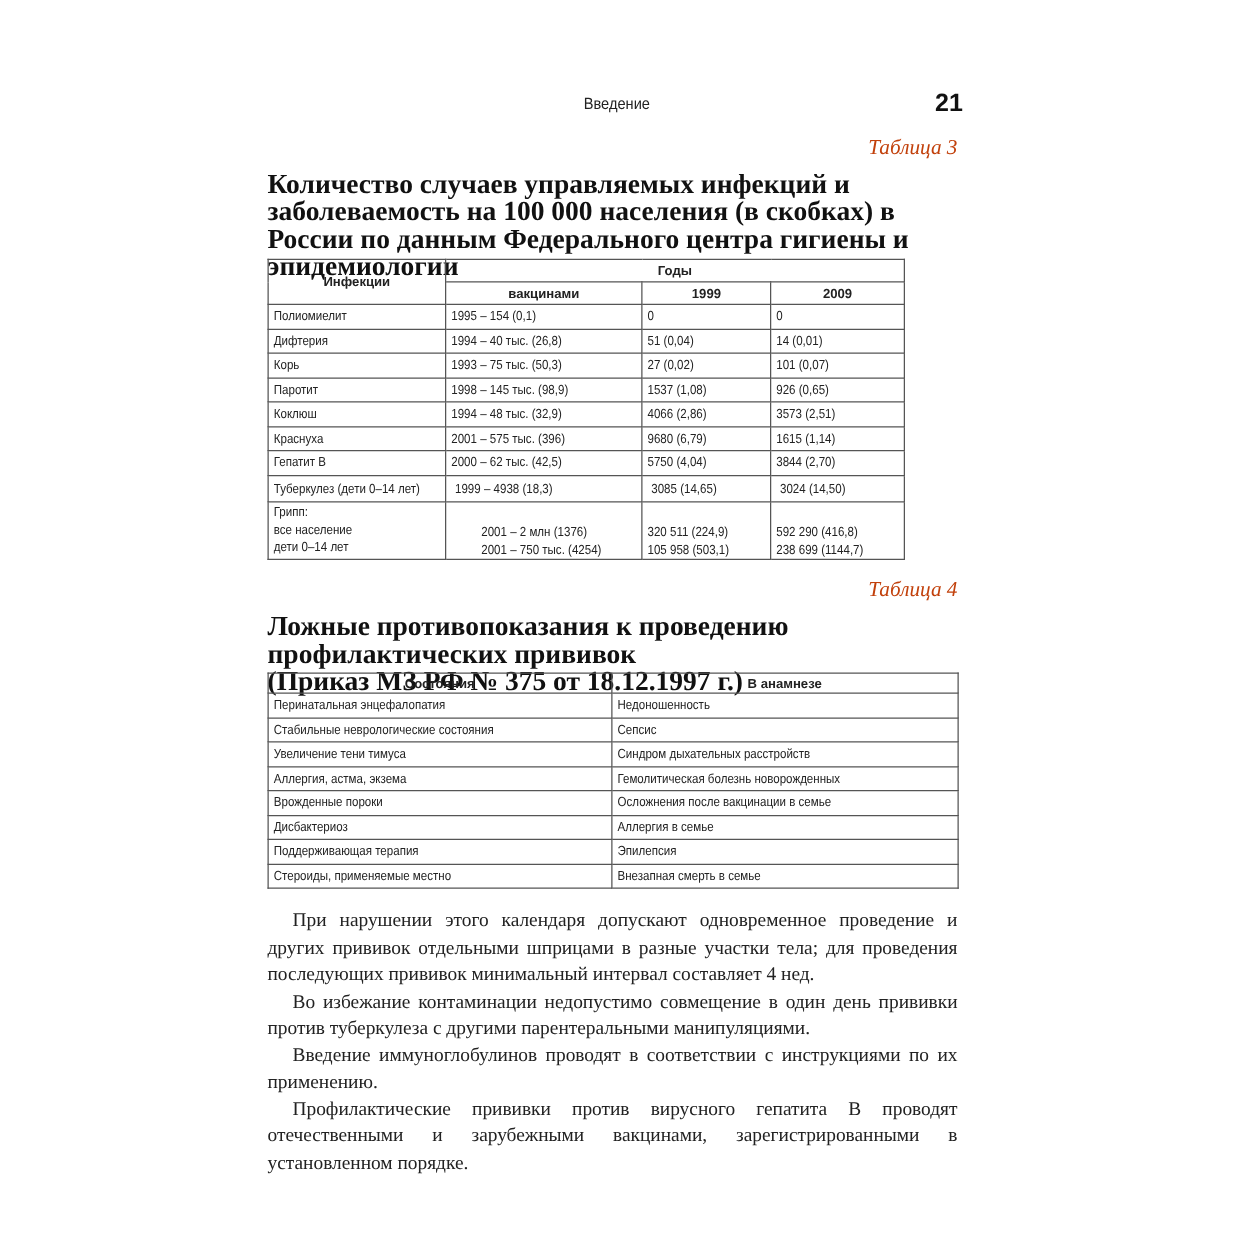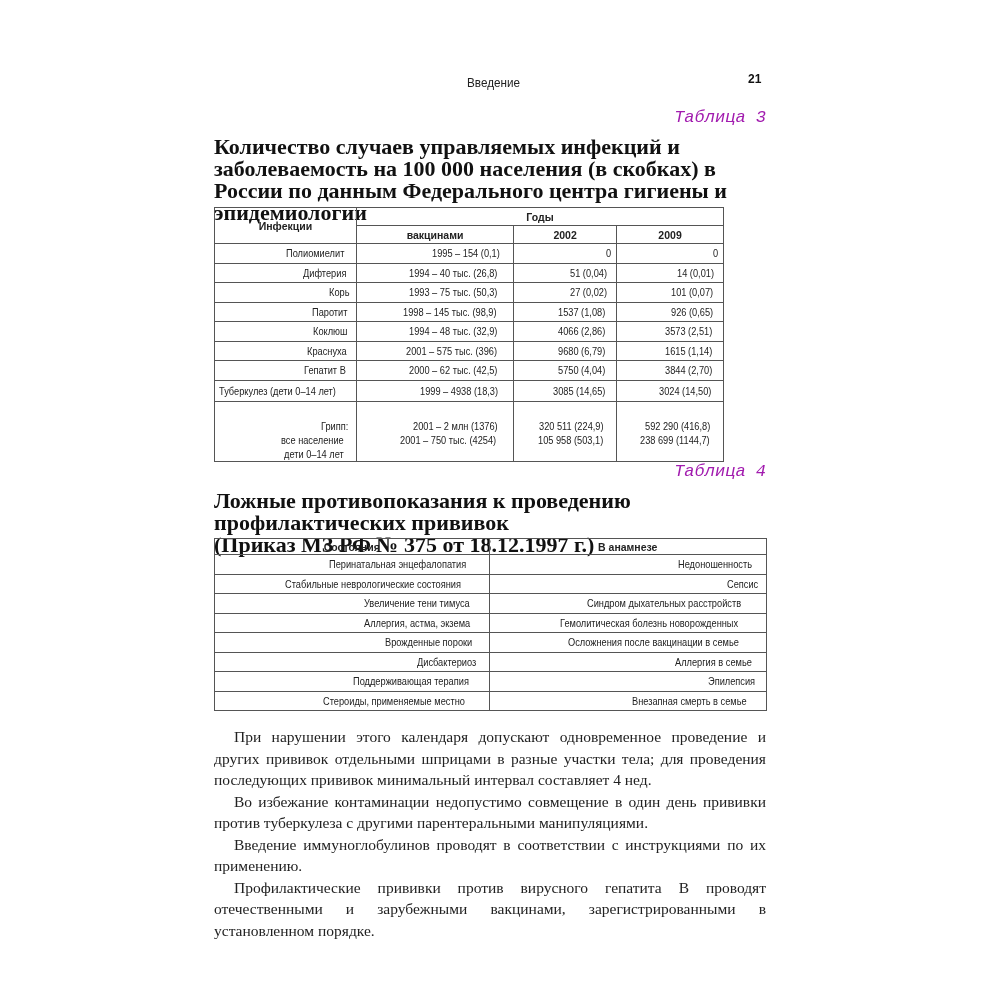--- a/index.html
+++ b/index.html
@@ -1,23 +1,23 @@
 <!DOCTYPE html>
 <html><head>
 <meta charset="utf-8">
 <style>
   html, body { margin:0; padding:0; background:#ffffff; }
   body { width:1000px; height:1000px; position:relative; overflow:hidden; color:#1a1a1a; }
   .page { position:absolute; left:0; top:0; width:1000px; height:1000px; }
   .running-head { position:absolute; top:75px; left:467px; font-family:"Liberation Sans", sans-serif; font-size:13px; color:#222; transform:scaleX(0.9); transform-origin:left; }
-  .page-num { position:absolute; top:72px; left:748px; font-family:"Liberation Sans", sans-serif; font-size:12px; font-weight:bold; color:#111; }
-  .table-label { position:absolute; right:234px; font-family:Liberation Mono, monospace; font-style:italic; font-size:17px; color:#a21caf; }
+  .page-num { position:absolute; top:72px; left:748px; font-family:"Liberation Sans", sans-serif; font-size:20px; font-weight:bold; color:#111; }
+  .table-label { position:absolute; right:234px; font-family:Liberation Serif, serif; font-style:italic; font-size:17px; color:#c2410c; }
   .table-title { position:absolute; left:214px; width:560px; font-family:"Liberation Serif", serif; font-weight:bold; font-size:22px; line-height:22px; color:#111; }
   table.t { position:absolute; border-collapse:collapse; font-family:"Liberation Sans", sans-serif; font-size:10.5px; color:#222; }
-  table.t td, table.t th { border:1px solid #555; padding:0 4px; vertical-align:middle; text-align:right; font-weight:normal; white-space:nowrap; }
+  table.t td, table.t th { border:1px solid #555; padding:0 4px; vertical-align:middle; text-align:left; font-weight:normal; white-space:nowrap; }
   table.t th { font-weight:bold; text-align:center; }
   .cond { transform:scaleX(0.88); transform-origin:left; display:inline-block; }
   .body-text { position:absolute; left:214px; width:552px; font-family:"Liberation Serif", serif; font-size:15.5px; line-height:21.5px; color:#222; text-align:justify; }
   .body-text p { margin:0; text-indent:20px; }
 </style>
 </head>
 <body>
 
 <div class="page">
 
@@ -34,21 +34,21 @@
         <col style="width:121px">
         <col style="width:124px">
       </colgroup>
     <tbody>
         <tr style="height:18px">
       <th rowspan="2">Инфекции</th>
       <th colspan="3">Годы</th>
     </tr>
     <tr style="height:18px">
       <th>вакцинами</th>
-      <th>2002</th>
+      <th>1999</th>
       <th>2009</th>
     </tr>
     <tr style="height:19.5px">
       <td><span class="cond">Полиомиелит</span></td>
       <td><span class="cond">1995 – 154 (0,1)</span></td>
       <td><span class="cond">0</span></td>
       <td><span class="cond">0</span></td>
     </tr>
     <tr style="height:19.5px">
       <td><span class="cond">Дифтерия</span></td>
@@ -86,21 +86,21 @@
       <td><span class="cond">5750 (4,04)</span></td>
       <td><span class="cond">3844 (2,70)</span></td>
     </tr>
     <tr style="height:21px">
       <td><span class="cond">Туберкулез (дети 0–14 лет)</span></td>
       <td>&nbsp;<span class="cond">1999 – 4938 (18,3)</span></td>
       <td>&nbsp;<span class="cond">3085 (14,65)</span></td>
       <td>&nbsp;<span class="cond">3024 (14,50)</span></td>
     </tr>
     <tr style="height:46px; line-height:14px">
-      <td style="vertical-align:top; padding-top:17px;">
+      <td style="vertical-align:top; padding-top:1px;">
         <span class="cond">Грипп:</span><br>
         <span class="cond">все население</span><br>
         <span class="cond">дети 0–14 лет</span>
       </td>
       <td style="vertical-align:top; padding-top:3px;padding-left:28px;">
         <br>
         <span class="cond">2001 – 2 млн (1376)</span><br>
         <span class="cond">2001 – 750 тыс. (4254)</span>
       </td>
       <td style="vertical-align:top; padding-top:3px;margin-top:44px;">

